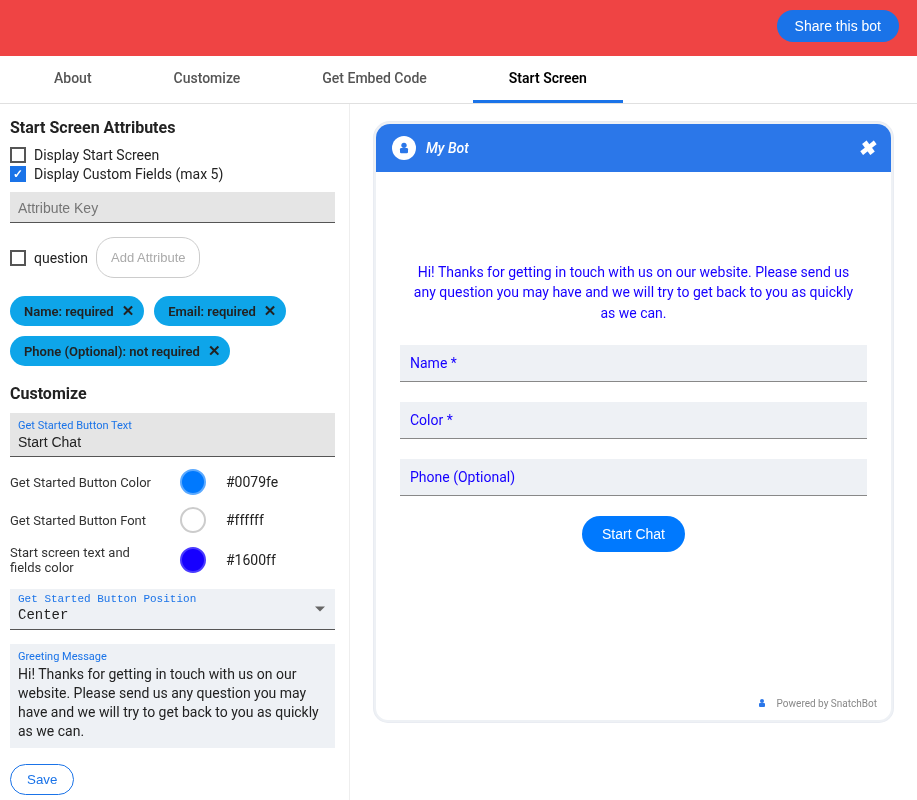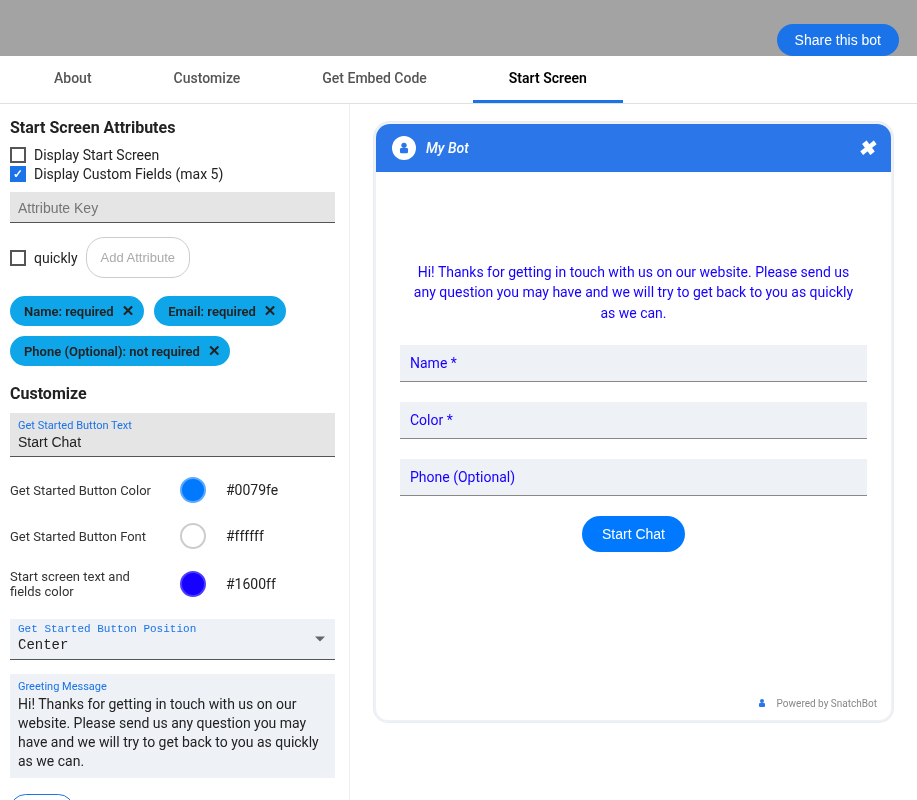--- a/index.html
+++ b/index.html
@@ -1,17 +1,17 @@
 <!DOCTYPE html>
 <html><head>
 <meta charset="utf-8">
 <style>
   * { box-sizing: border-box; margin: 0; padding: 0; }
   body { font-family: -apple-system, BlinkMacSystemFont, "Segoe UI", Roboto, Arial, sans-serif; font-size: 14px; color: #222; background: #fff; width: 917px; }
-  .topbar { height: 56px; background: #a3a3a3; display: flex; justify-content: flex-end; align-items: flex-end; padding: 0 18px; }
+  .topbar { height: 56px; background: #ef4444; display: flex; justify-content: flex-end; align-items: flex-start; padding: 10px 18px; }
   .share-btn { background: #1a73e8; color: #fff; border: none; border-radius: 20px; padding: 8px 18px; font-size: 14px; font-weight: 500; cursor: pointer; }
   .tabs { display: flex; border-bottom: 1px solid #e0e0e0; padding: 0 18px; gap: 10px; }
   .tab { padding: 14px 36px; font-size: 14px; color: #555; border-bottom: 3px solid transparent; cursor: pointer; font-weight: 500; }
   .tab.active { color: #000; border-bottom-color: #1a73e8; font-weight: 600; }
   .main { display: flex; }
   .left { width: 350px; padding: 10px 14px 24px 10px; border-right: 1px solid #eee; }
   .right { flex: 1; padding: 18px 24px 10px; }
   h3.section { font-size: 16px; font-weight: 700; margin: 4px 0 10px; }
   .ck-row { display: flex; align-items: center; gap: 8px; margin: 3px 0; }
   .ck { width: 16px; height: 16px; border: 2px solid #555; display: inline-flex; align-items: center; justify-content: center; font-size: 12px; color: #fff; }
@@ -20,21 +20,21 @@
   .ck-label { font-size: 14px; }
   .field { background: #e5e5e5; border-bottom: 1px solid #555; padding: 6px 8px 4px; margin-top: 10px; }
   .field-label { font-size: 11px; color: #1a73e8; display: block; }
   .field-input { background: transparent; border: none; font-size: 14px; width: 100%; color: #1a73e8; padding: 2px 0; outline: none; }
   .field-input.black { color: #222; }
   .attr-row { display: flex; align-items: center; gap: 8px; margin: 14px 0 18px; }
   .pillbtn { border: 1px solid #ccc; color: #aaa; background: #fff; padding: 12px 14px; border-radius: 18px; font-size: 13px; }
   .chips { display: flex; flex-wrap: wrap; gap: 10px; }
   .chip { background: #0ea5e9; border-radius: 16px; padding: 6px 10px 6px 14px; display: inline-flex; align-items: center; gap: 8px; font-size: 13px; font-weight: 600; }
   .chip-x { font-weight: 900; font-size: 15px; cursor: pointer; }
-  .color-row { display: flex; align-items: center; gap: 20px; margin: 20px 0; }
+  .color-row { display: flex; align-items: center; gap: 20px; margin: 12px 0; }
   .color-label { width: 150px; font-size: 13px; color: #333; }
   .swatch { width: 26px; height: 26px; border-radius: 50%; border: 2px solid #ccc; }
   .dropdown-field { background: #eef1f5; border-bottom: 1px solid #555; padding: 4px 8px; margin-top: 14px; position: relative; font-family: Liberation Mono, monospace; }
   .dropdown-arrow { position: absolute; right: 10px; top: 50%; transform: translateY(-50%); border-left: 5px solid transparent; border-right: 5px solid transparent; border-top: 5px solid #666; }
   .textarea-field { background: #eef1f5; padding: 6px 8px 8px; margin-top: 14px; font-size: 14px; line-height: 1.35; }
   .save-btn { margin-top: 16px; border: 1px solid #1a73e8; color: #1a73e8; background: #fff; padding: 7px 16px; border-radius: 20px; font-weight: 500; }
   .preview { background: #fff; border: 2px solid #eef1f5; border-radius: 16px 16px 14px 14px; overflow: hidden; box-shadow: 0 0 0 1px #e9ecf2; height: 600px; display: flex; flex-direction: column; }
   .pv-header { background: #2b77e9; color: #fff; padding: 12px 16px; display: flex; align-items: center; gap: 10px; font-style: italic; }
   .pv-robot {
     width: 24px; height: 24px; background: #fff; border-radius: 50%;
@@ -77,21 +77,21 @@
       <span class="ck checked"></span>
       <span class="ck-label">Display Custom Fields (max 5)</span>
     </div>
 
     <div class="field">
       <input class="field-input" placeholder="Attribute Key" style="">
     </div>
 
     <div class="attr-row">
       <span class="ck"></span>
-      <span class="ck-label">quickly</span>
+      <span class="ck-label">question</span>
       <button class="pillbtn">Add Attribute</button>
     </div>
 
     <div class="chips">
       <span class="chip">
         <span>Name: required</span>
         <span class="chip-x">✕</span>
       </span>
       <span class="chip">
         <span>Email: required</span>

